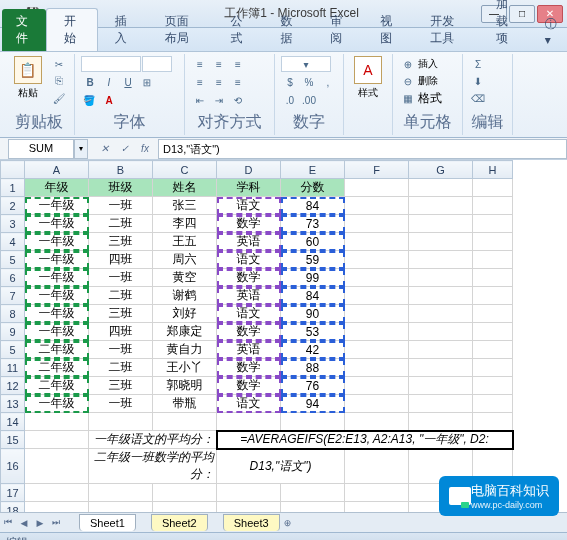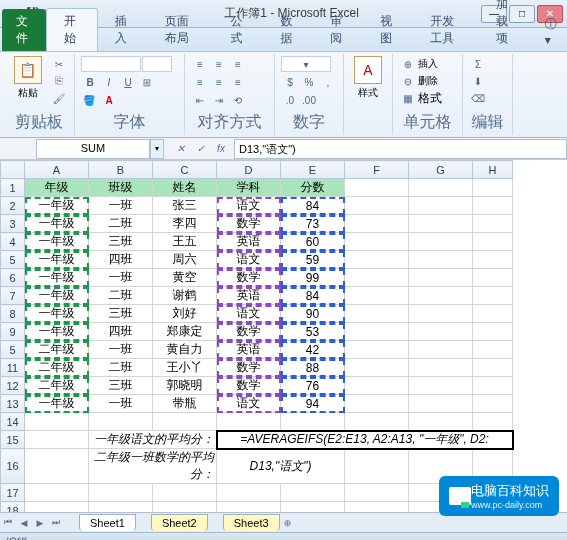--- a/index.html
+++ b/index.html
@@ -27,21 +27,21 @@
 .ribbon-group-label { font-size: 16px; color: #5a7090; text-align: center; margin-top: auto; padding-top: 2px; }
 .rg-content { display: flex; gap: 4px; flex: 1; align-items: flex-start; }
 .big-btn { width: 36px; display: flex; flex-direction: column; align-items: center; gap: 2px; font-size: 10px; }
 .big-icon { width: 28px; height: 28px; border: 1px solid #c0a060; background: #fff8e8; display: flex; align-items: center; justify-content: center; font-size: 14px; }
 .small-btns { display: flex; flex-direction: column; gap: 1px; }
 .small-btn { width: 18px; height: 16px; border: 1px solid transparent; display: flex; align-items: center; justify-content: center; font-size: 10px; color: #4a6a8a; }
 .btn-row { display: flex; gap: 1px; }
 
 
 .formula-row { height: 22px; display: flex; align-items: center; border-bottom: 1px solid #c0d0e0; background: #f0f4f8; }
-.name-box { width: 114px; height: 20px; border: 1px solid #b0c0d0; background: #fff; font-size: 11px; padding: 2px 12px; text-align: center; margin-left: 36px; }
+.name-box { width: 66px; height: 20px; border: 1px solid #b0c0d0; background: #fff; font-size: 11px; padding: 2px 12px; text-align: center; margin-left: 8px; }
 .name-drop { width: 14px; height: 20px; border: 1px solid #b0c0d0; background: #e8f0f8; display: flex; align-items: center; justify-content: center; font-size: 8px; }
 .fx-btns { display: flex; margin-left: 8px; gap: 2px; }
 .fx-btn { width: 18px; height: 18px; display: flex; align-items: center; justify-content: center; font-size: 10px; color: #5a7090; font-style: italic; }
 .formula-input { flex: 1; height: 20px; border: 1px solid #b0c0d0; background: #fff; font-size: 11px; padding: 2px 4px; margin-left: 4px; }
 
 
 .sheet-wrap { position: relative; overflow: hidden; height: 352px; }
 .sheet { border-collapse: collapse; table-layout: fixed; }
 .sheet th { background: linear-gradient(#f4f8fc, #e4ecf4); border: 1px solid #b8c8d8; font-size: 11px; font-weight: normal; color: #2a4060; }
 .corner { width: 24px; height: 18px; }

